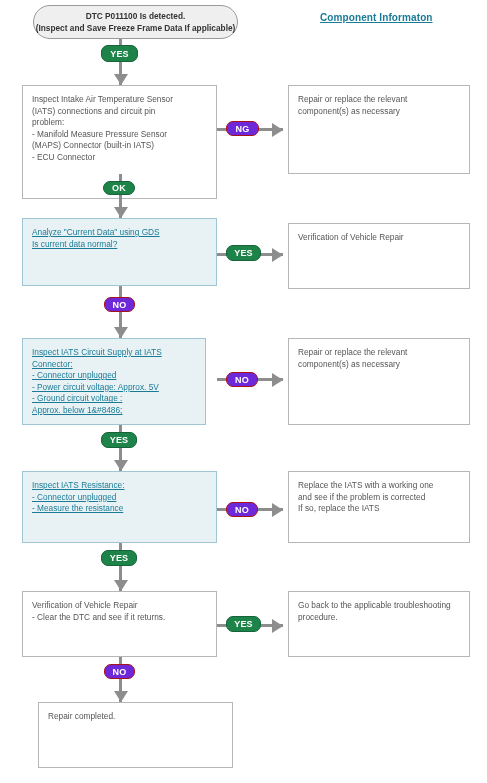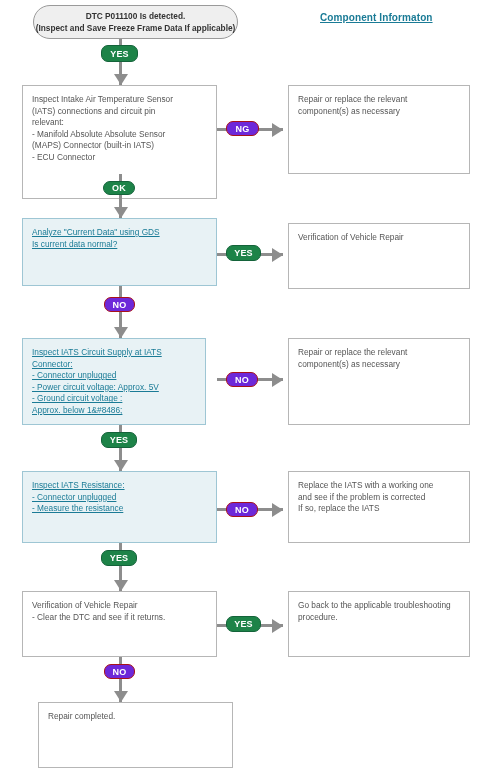--- a/index.html
+++ b/index.html
@@ -139,22 +139,22 @@
 
   <div class="comp-info-link">Component Informaton</div>
 
   <div class="vline" style="left:119px; top:39px; height:46px;"></div>
   <div class="arrow-down" style="left:113.5px; top:74px;"></div>
   <div class="badge green" style="left:101px; top:45px; width:37px; height:17px;">YES</div>
 
   <div class="box" style="left:22px; top:85px; width:195px; height:114px;">
     <span class="line">Inspect Intake Air Temperature Sensor</span>
     <span class="line">(IATS) connections and circuit pin</span>
-    <span class="line">relevant:</span>
-    <span class="line">- Manifold Absolute Absolute Sensor</span>
+    <span class="line">problem:</span>
+    <span class="line">- Manifold Measure Pressure Sensor</span>
     <span class="line">(MAPS) Connector (built-in IATS)</span>
     <span class="line">- ECU Connector</span>
   </div>
 
   <div class="hline" style="left:217px; top:128px; width:66px;"></div>
   <div class="arrow-right" style="left:272px; top:122.5px;"></div>
   <div class="badge red" style="left:226px; top:121px; width:33px; height:15px;">NG</div>
 
   <div class="box" style="left:288px; top:85px; width:182px; height:89px;">
     <span class="line">Repair or replace the relevant</span>

